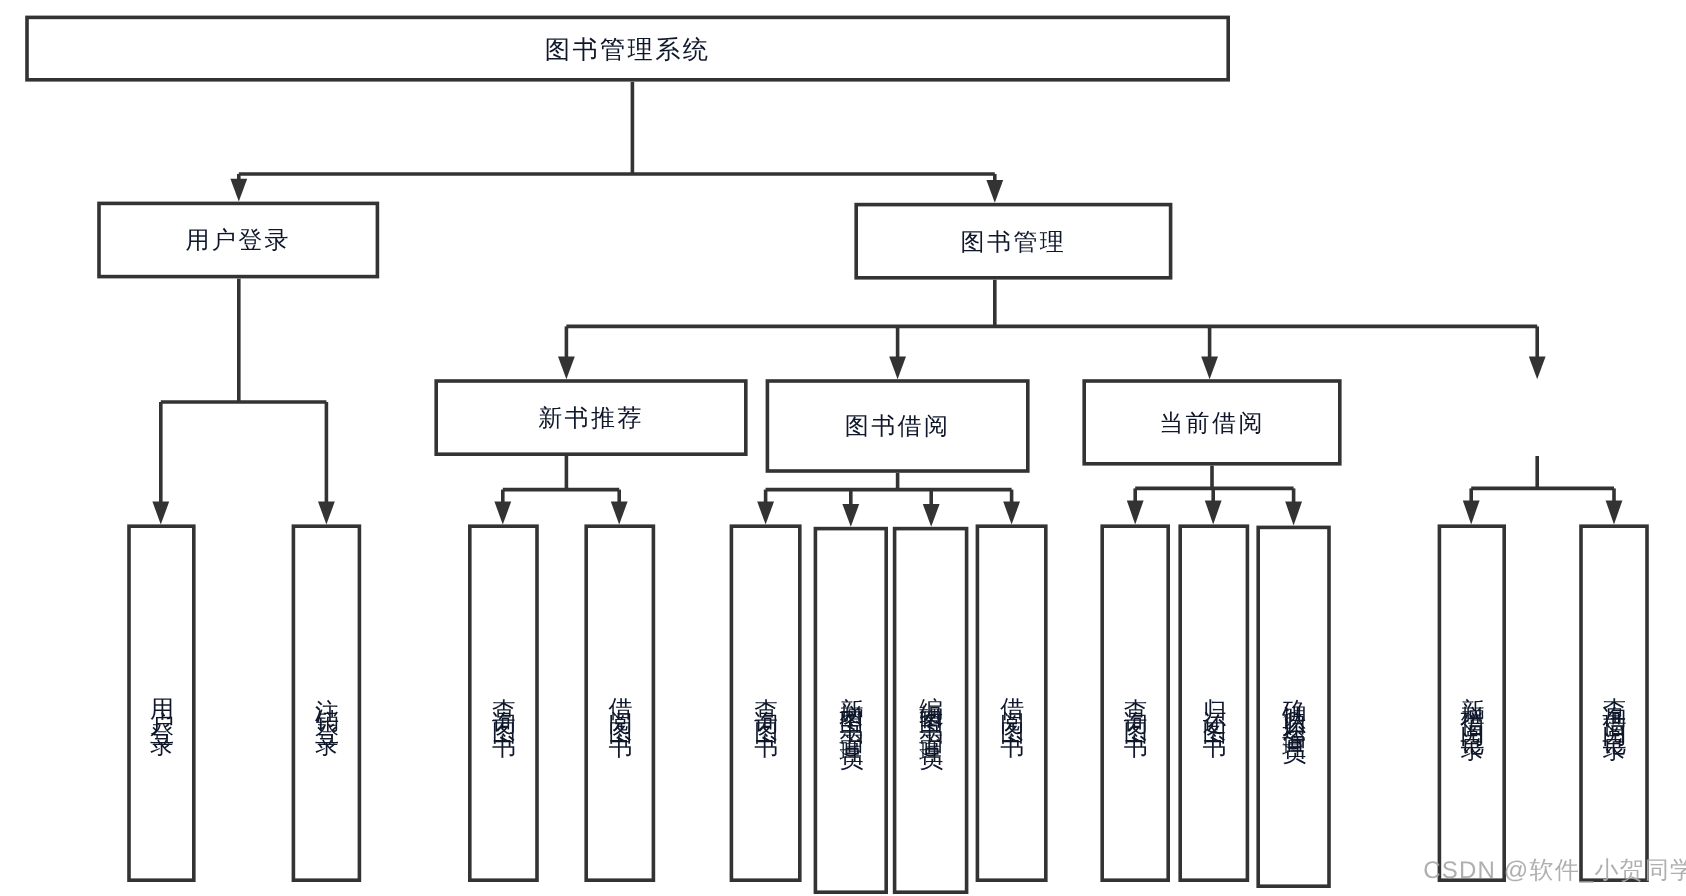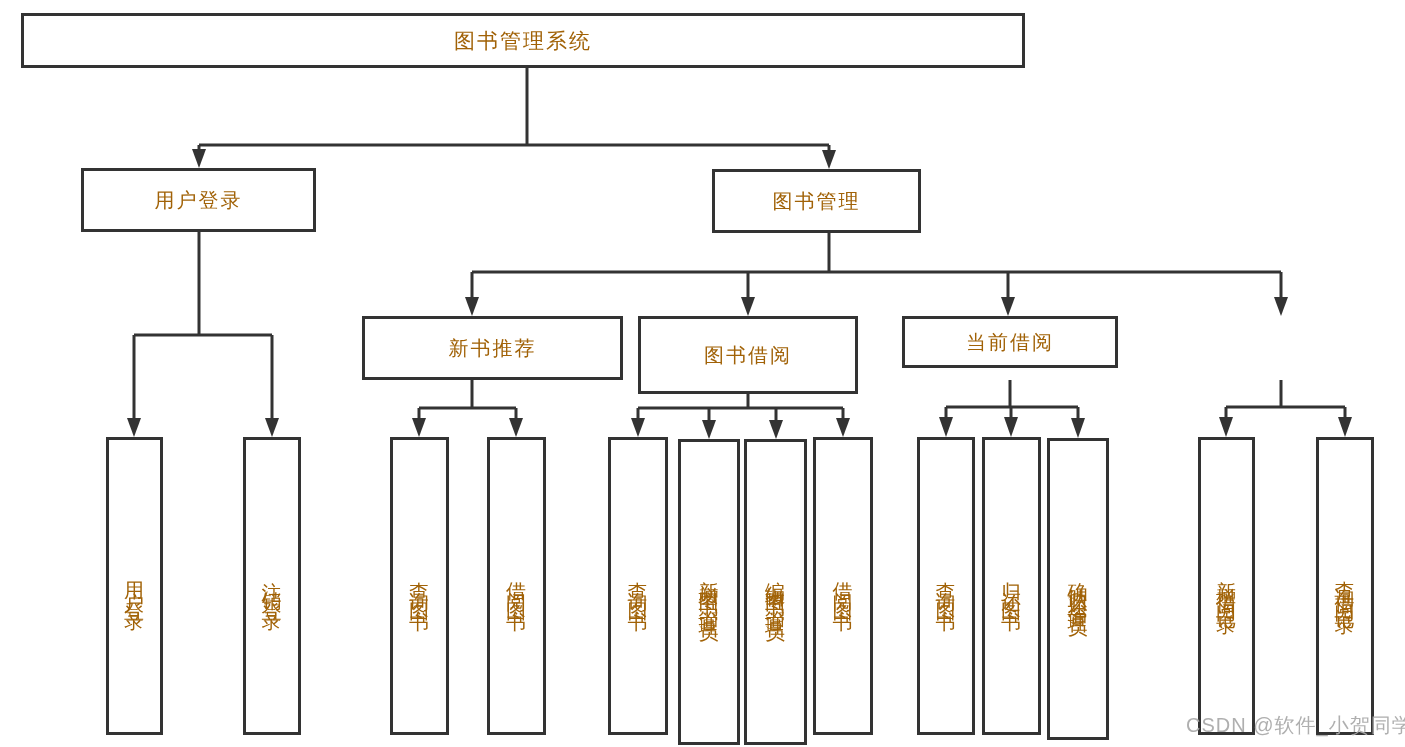--- a/index.html
+++ b/index.html
@@ -12,21 +12,21 @@
     overflow: hidden;
   }
   #wires { position: absolute; left: 0; top: 0; width: 1405px; height: 747px; }
   #wires path { stroke: #333333; stroke-width: 3; fill: none; }
   #wires polygon { fill: #333333; stroke: none; }
   .n, .nv {
     position: absolute;
     box-sizing: border-box;
     border: 3px solid #333333;
     background: #ffffff;
-    color: #a16207;
+    color: #0f172a;
     display: flex;
     align-items: center;
     justify-content: center;
   }
   .n { font-size: 20px; letter-spacing: 2px; }
   .n.big { font-size: 21px; }
   .nv {
     font-size: 20px;
     writing-mode: vertical-rl;
     text-orientation: mixed;
@@ -121,25 +121,25 @@
       <path d="M1226,407 V419"></path>
         <polygon points="1219,417 1233,417 1226,437"></polygon>
       <path d="M1345,407 V419"></path>
         <polygon points="1338,417 1352,417 1345,437"></polygon>
     </g>
   </svg>
 
   <div class="n big" style="left:21px; top:13px; width:1004px; height:55px;">图书管理系统</div>
 
   <div class="n" style="left:81px; top:168px; width:235px; height:64px;">用户登录</div>
-  <div class="n" style="left:712px; top:169px; width:209px; height:64px;">图书管理</div>
+  <div class="n" style="left:712px; top:169px; width:265px; height:64px;">图书管理</div>
 
   <div class="n" style="left:362px; top:316px; width:261px; height:64px;">新书推荐</div>
   <div class="n" style="left:638px; top:316px; width:220px; height:78px;">图书借阅</div>
-  <div class="n" style="left:902px; top:316px; width:216px; height:52px;text-align:right;">当前借阅</div>
+  <div class="n" style="left:902px; top:316px; width:216px; height:72px;text-align:right;">当前借阅</div>
 
   <div class="nv" style="left:106px; top:437px; width:57px; height:298px;">用户登录</div>
   <div class="nv" style="left:243px; top:437px; width:58px; height:298px;">注销登录</div>
 
   <div class="nv" style="left:390px; top:437px; width:59px; height:298px;">查询图书</div>
   <div class="nv" style="left:487px; top:437px; width:59px; height:298px;">借阅图书</div>
 
   <div class="nv" style="left:608px; top:437px; width:60px; height:298px;">查询图书</div>
   <div class="nv" style="left:678px; top:439px; width:62px; height:306px; letter-spacing:6px;">新增图书（管理员）</div>
   <div class="nv" style="left:744px; top:439px; width:63px; height:306px; letter-spacing:6px;">编辑图书（管理员）</div>

